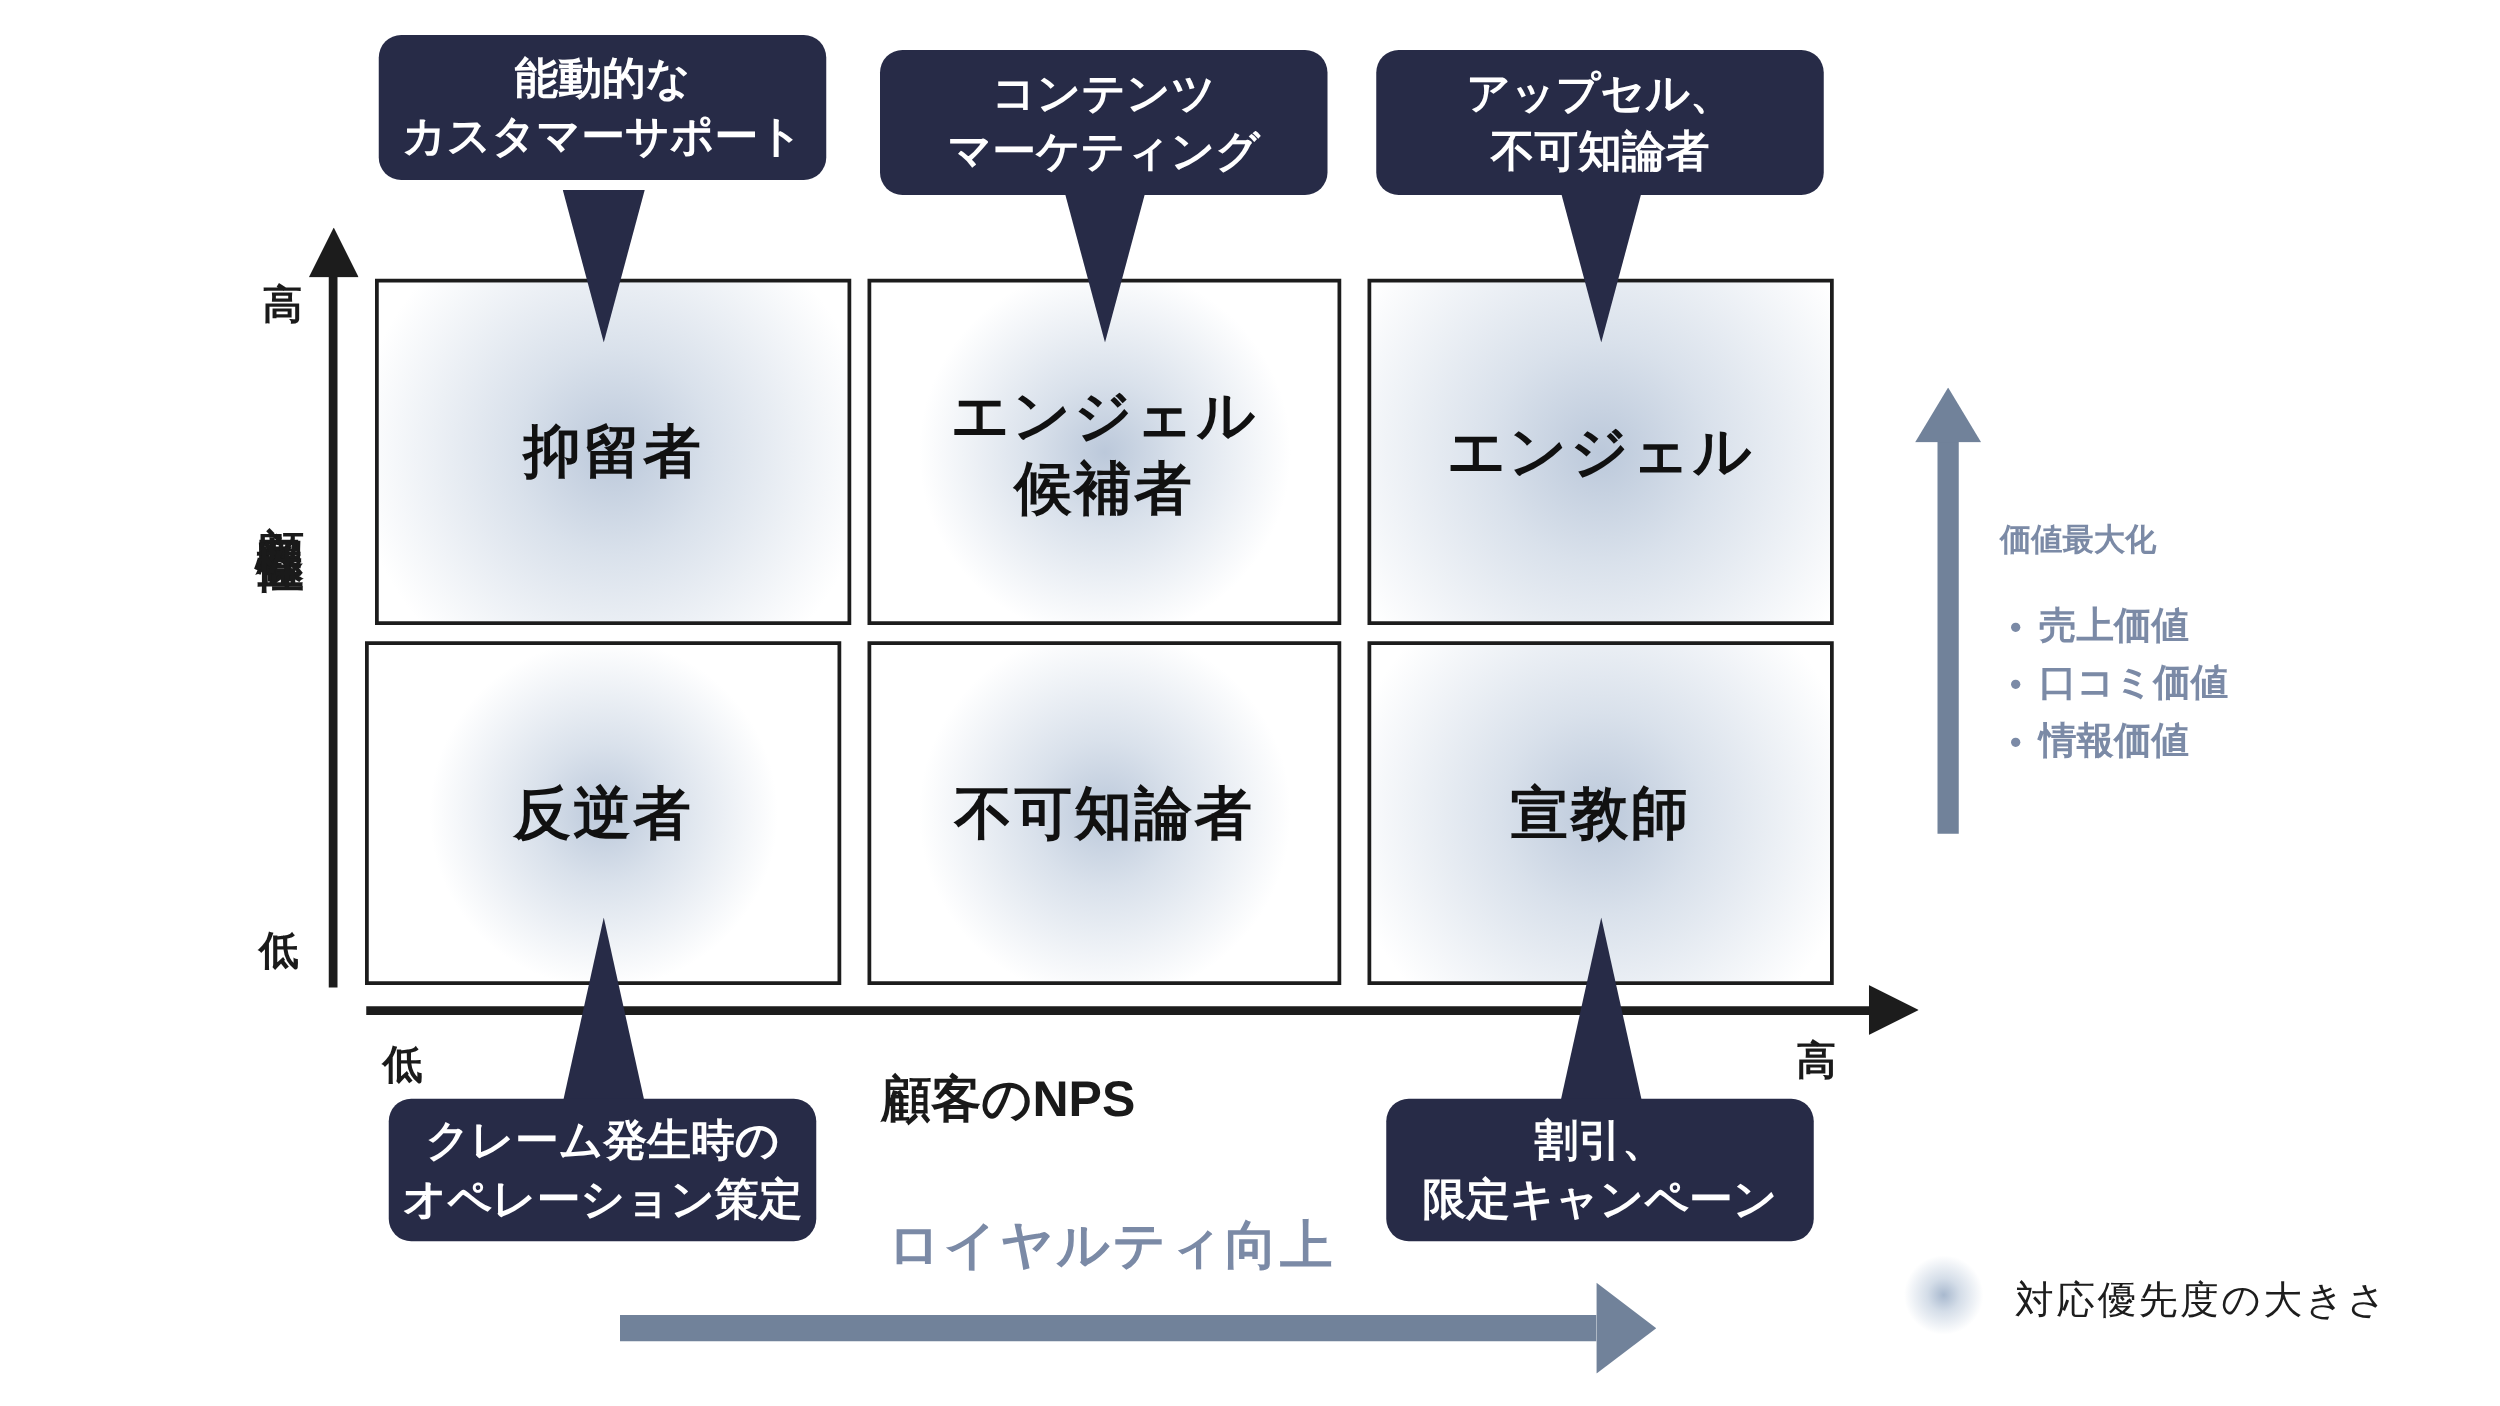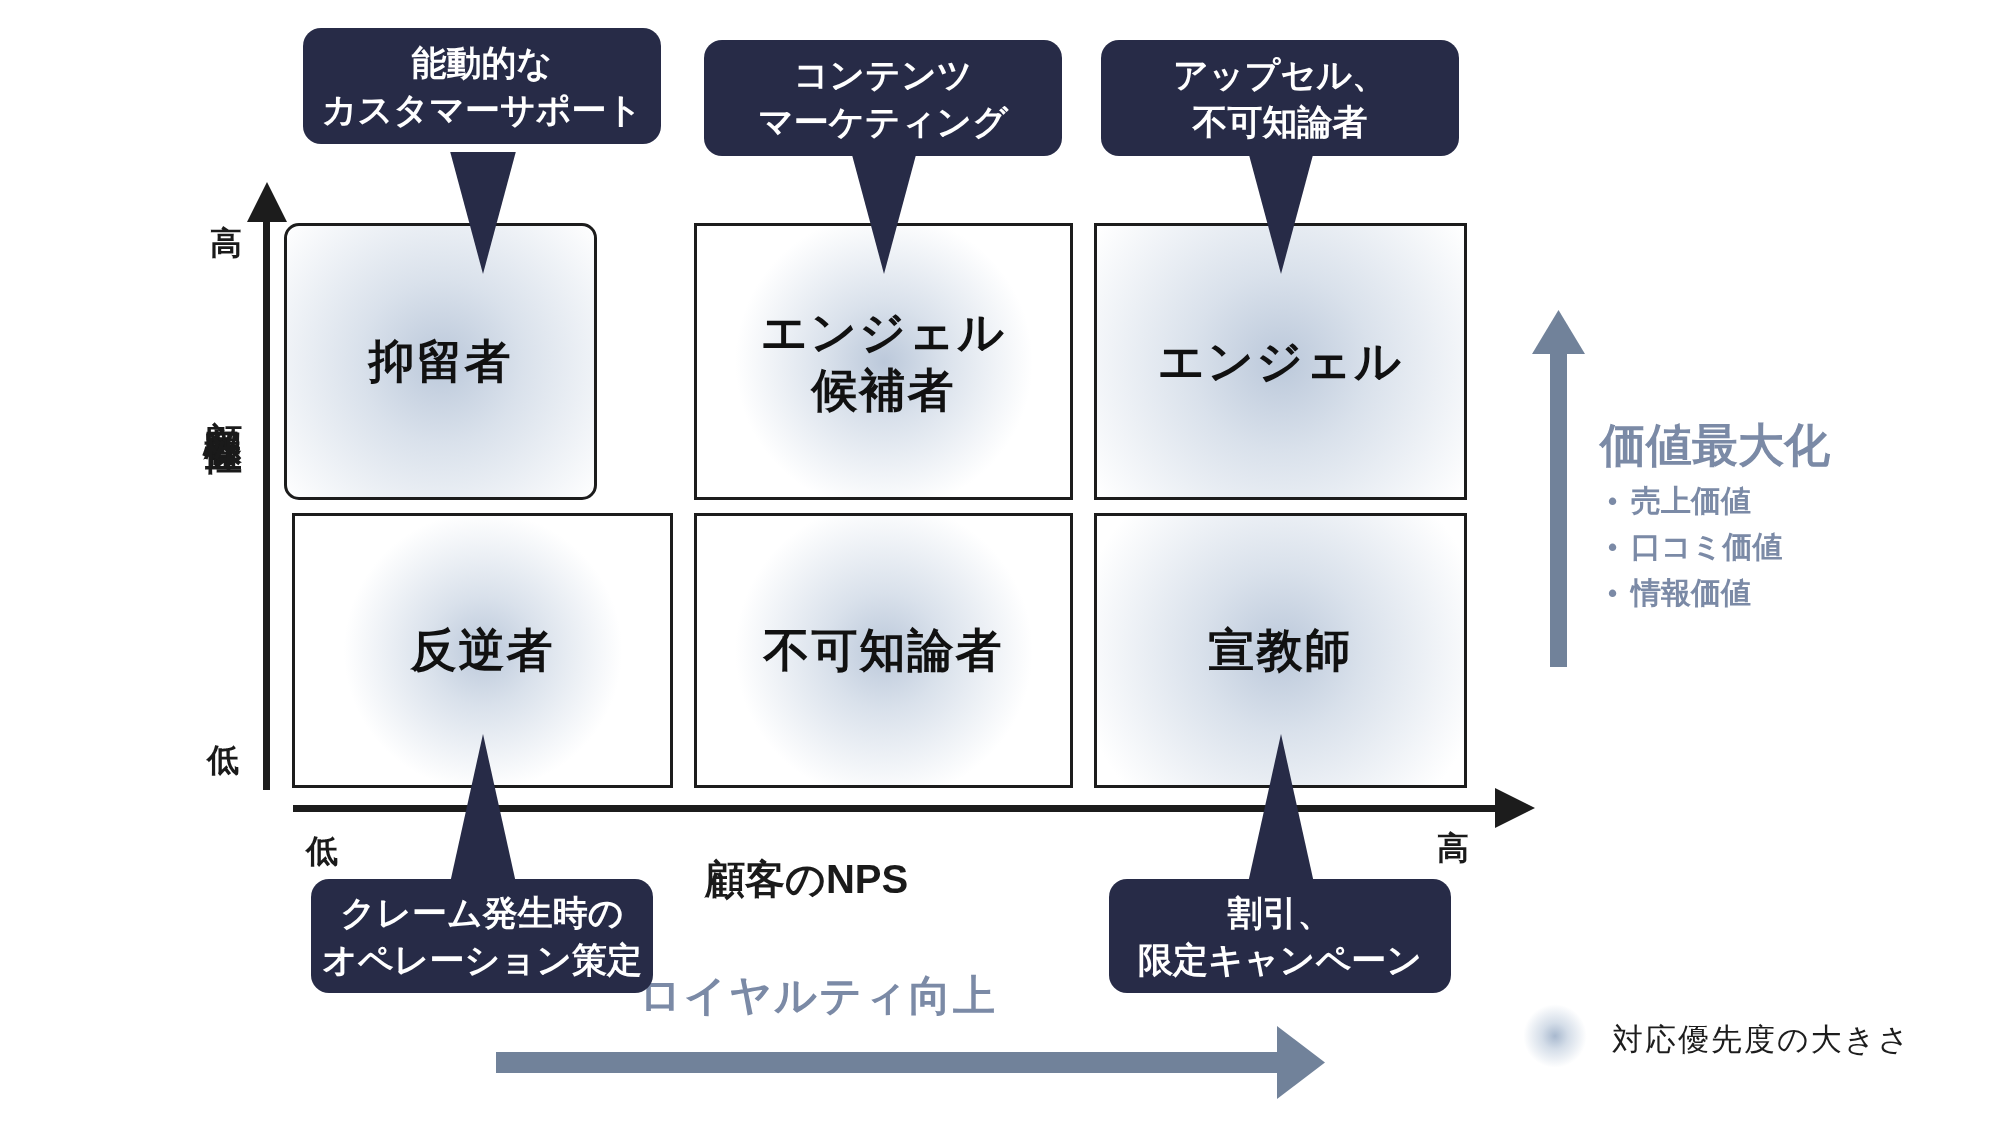--- a/index.html
+++ b/index.html
@@ -44,25 +44,25 @@
   .axis-label{position:absolute;font-size:32px;font-weight:600;color:#1a1a1a;text-align:center;}
   .y-title{
     position:absolute;writing-mode:vertical-rl;text-orientation:upright;
     font-size:38px;font-weight:bold;letter-spacing:4px;color:#1a1a1a;
   }
   .x-title{position:absolute;font-size:40px;font-weight:700;color:#1a1a1a;text-align:left;}
 
   
   .steel-shaft{position:absolute;background:#71829a;z-index:4;}
   .steel-head{position:absolute;background:#71829a;z-index:4;}
-  .vm-title{position:absolute;font-size:46px;font-weight:bold;color:#7b8aa6;}
+  .vm-title{position:absolute;font-size:25px;font-weight:bold;color:#7b8aa6;}
   .vm-item{display:flex;align-items:center;gap:14px;font-size:30px;font-weight:600;color:#7b8aa6;line-height:46px;}
   .vm-list{position:absolute;display:flex;flex-direction:column;}
   .vm-dot{font-size:26px;}
-  .loyalty-label{position:absolute;font-size:42px;font-weight:bold;color:#7b8aa6;text-align:left;letter-spacing:2px;}
+  .loyalty-label{position:absolute;font-size:42px;font-weight:bold;color:#7b8aa6;text-align:center;letter-spacing:2px;}
 
   
   .legend-blob{
     position:absolute;width:66px;height:66px;z-index:2;
     background:radial-gradient(circle closest-side,
       rgba(139,161,190,0.75) 0%,
       rgba(170,188,210,0.5) 40%,
       rgba(255,255,255,0) 96%);
   }
   .legend-label{position:absolute;font-size:31px;color:#1d1d1d;letter-spacing:2px;}
@@ -83,21 +83,21 @@
     <div>マーケティング</div>
   </div>
   <div class="pointer down" style="left:845px;top:152px;width:78px;height:122px;"></div>
 
   <div class="callout" style="left:1101px;top:40px;width:358px;height:116px;">
     <div>アップセル、</div>
     <div>不可知論者</div>
   </div>
   <div class="pointer down" style="left:1242px;top:152px;width:78px;height:122px;"></div>
 
-  <div class="cell" style="left:284px;top:223px;width:313px;height:277px;border-radius:15px;">
+  <div class="cell" style="left:300px;top:223px;width:381px;height:277px;">
     <div class="blob" style="width: 430px; height: 430px;"></div>
     <div class="cell-label">抑留者</div>
   </div>
   <div class="cell" style="left:694px;top:223px;width:379px;height:277px;">
     <div class="blob" style="width: 310px; height: 310px;"></div>
     <div class="cell-label">エンジェル
 候補者</div>
   </div>
   <div class="cell" style="left:1094px;top:223px;width:373px;height:277px;">
     <div class="blob" style="width: 470px; height: 470px;"></div>

